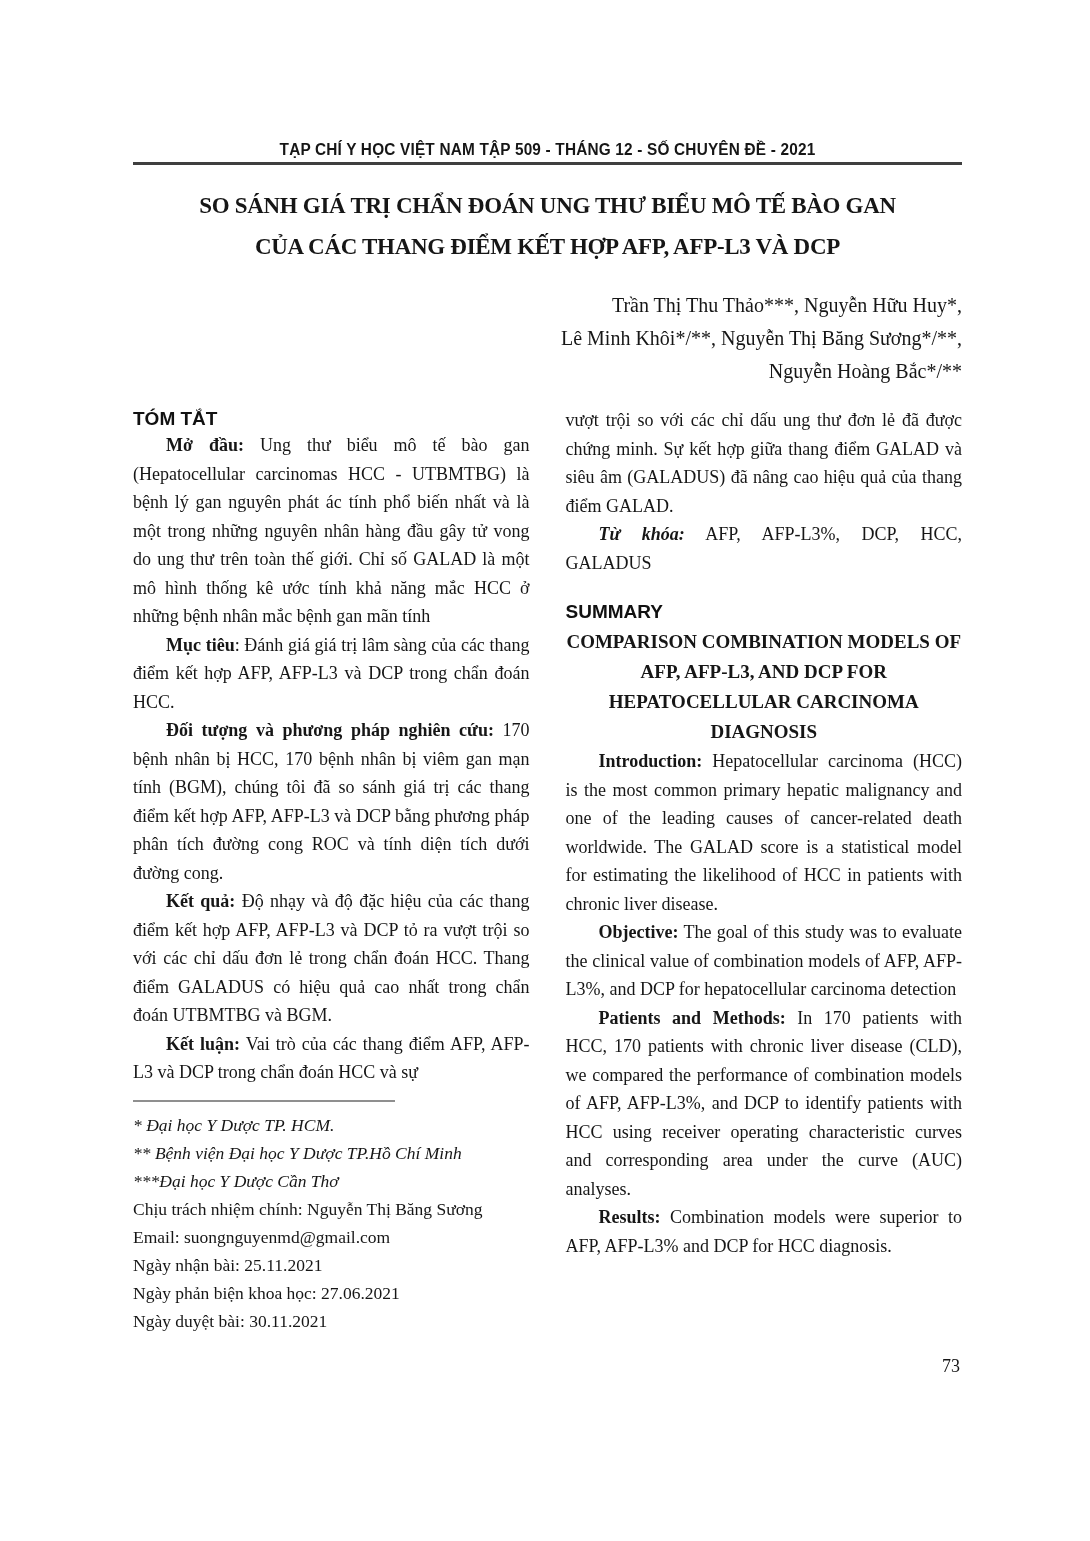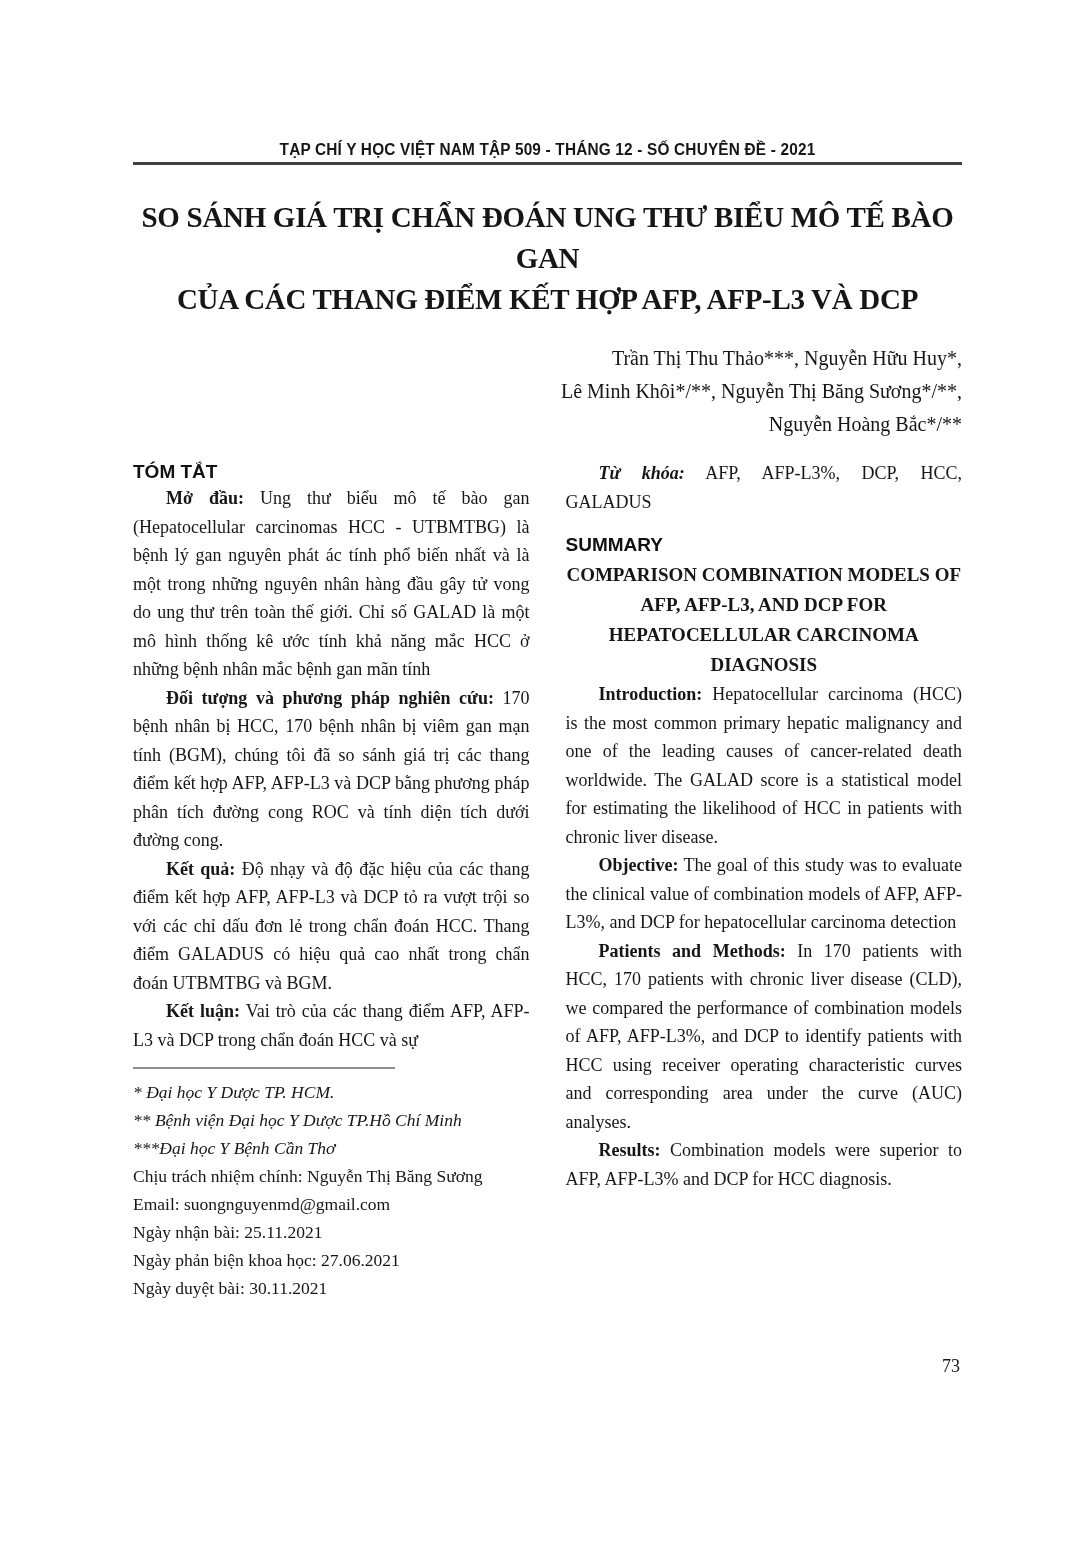--- a/index.html
+++ b/index.html
@@ -27,25 +27,25 @@
     letter-spacing: 0.2px;
     line-height: 19px;
     transform: scaleX(0.96);
   }
   .header-rule {
     border: none;
     border-top: 3px solid #3f3f3f;
     margin: 3px 0 0 0;
   }
   .article-title {
-    margin: 32px 0 0 0;
+    margin: 20px 0 0 0;
     text-align: center;
     font-family: "Liberation Serif", serif;
     font-weight: bold;
-    font-size: 29px;
+    font-size: 23px;
     line-height: 41px;
     letter-spacing: -0.3px;
   }
   .article-title .t-line { display: block; }
   .authors {
     margin-top: 22px;
     text-align: right;
     font-weight: normal;
     font-size: 20px;
     line-height: 33px;
@@ -57,21 +57,21 @@
   }
   .col { width: 404px; }
   .sec-heading {
     font-family: "Liberation Sans", sans-serif;
     font-weight: bold;
     font-size: 19px;
     line-height: 25px;
     margin: 0;
     color: #111;
   }
-  .summary-heading { margin-top: 16px; }
+  .summary-heading { margin-top: 22px; }
   .para {
     margin: 0;
     text-align: justify;
     text-indent: 33px;
     font-size: 18px;
     line-height: 28.5px;
   }
   .para.no-indent { text-indent: 0; }
   .lead { font-weight: bold; }
   .lead.italic { font-style: italic; }
@@ -122,41 +122,43 @@
     <div>Nguyễn Hoàng Bắc*/**</div>
   </div>
 
   <div class="columns">
 
     <div class="col col-left">
       <h2 class="sec-heading">TÓM TẮT</h2>
 
       <p class="para"><span class="lead">Mở đầu:</span><span> Ung thư biểu mô tế bào gan (Hepatocellular carcinomas HCC - UTBMTBG) là bệnh lý gan nguyên phát ác tính phổ biến nhất và là một trong những nguyên nhân hàng đầu gây tử vong do ung thư trên toàn thế giới. Chỉ số GALAD là một mô hình thống kê ước tính khả năng mắc HCC ở những bệnh nhân mắc bệnh gan mãn tính</span></p>
 
+      <p class="para"><span class="lead">Mục tiêu</span><span>: Đánh giá giá trị lâm sàng của các thang điểm kết hợp AFP, AFP-L3 và DCP trong chẩn đoán HCC.</span></p>
 
       <p class="para"><span class="lead">Đối tượng và phương pháp nghiên cứu:</span><span> 170 bệnh nhân bị HCC, 170 bệnh nhân bị viêm gan mạn tính (BGM), chúng tôi đã so sánh giá trị các thang điểm kết hợp AFP, AFP-L3 và DCP bằng phương pháp phân tích đường cong ROC và tính diện tích dưới đường cong.</span></p>
 
       <p class="para"><span class="lead">Kết quả:</span><span> Độ nhạy và độ đặc hiệu của các thang điểm kết hợp AFP, AFP-L3 và DCP tỏ ra vượt trội so với các chỉ dấu đơn lẻ trong chẩn đoán HCC. Thang điểm GALADUS có hiệu quả cao nhất trong chẩn đoán UTBMTBG và BGM.</span></p>
 
       <p class="para"><span class="lead">Kết luận:</span><span> Vai trò của các thang điểm AFP, AFP-L3 và DCP trong chẩn đoán HCC và sự</span></p>
 
       <div class="footnotes">
         <hr class="footnote-rule">
         <div class="fn-line affil">* Đại học Y Dược TP. HCM.</div>
         <div class="fn-line affil">** Bệnh viện Đại học Y Dược TP.Hồ Chí Minh</div>
-        <div class="fn-line affil">***Đại học Y Bệnh Cần Thơ</div>
+        <div class="fn-line affil">***Đại học Y Dược Cần Thơ</div>
         <div class="fn-line">Chịu trách nhiệm chính: Nguyễn Thị Băng Sương</div>
         <div class="fn-line">Email: suongnguyenmd@gmail.com</div>
         <div class="fn-line">Ngày nhận bài: 25.11.2021</div>
         <div class="fn-line">Ngày phản biện khoa học: 27.06.2021</div>
         <div class="fn-line">Ngày duyệt bài: 30.11.2021</div>
       </div>
     </div>
 
     <div class="col col-right">
+      <p class="para no-indent">vượt trội so với các chỉ dấu ung thư đơn lẻ đã được chứng minh. Sự kết hợp giữa thang điểm GALAD và siêu âm (GALADUS) đã nâng cao hiệu quả của thang điểm GALAD.</p>
 
       <p class="para"><span class="lead italic">Từ khóa:</span><span> AFP, AFP-L3%, DCP, HCC, GALADUS</span></p>
 
       <h2 class="sec-heading summary-heading">SUMMARY</h2>
 
       <h3 class="english-title">COMPARISON COMBINATION MODELS OF AFP, AFP-L3, AND DCP FOR HEPATOCELLULAR CARCINOMA DIAGNOSIS</h3>
 
       <p class="para"><span class="lead">Introduction:</span><span> Hepatocellular carcinoma (HCC) is the most common primary hepatic malignancy and one of the leading causes of cancer-related death worldwide. The GALAD score is a statistical model for estimating the likelihood of HCC in patients with chronic liver disease.</span></p>
 
       <p class="para"><span class="lead">Objective:</span><span> The goal of this study was to evaluate the clinical value of combination models of AFP, AFP-L3%, and DCP for hepatocellular carcinoma detection</span></p>

